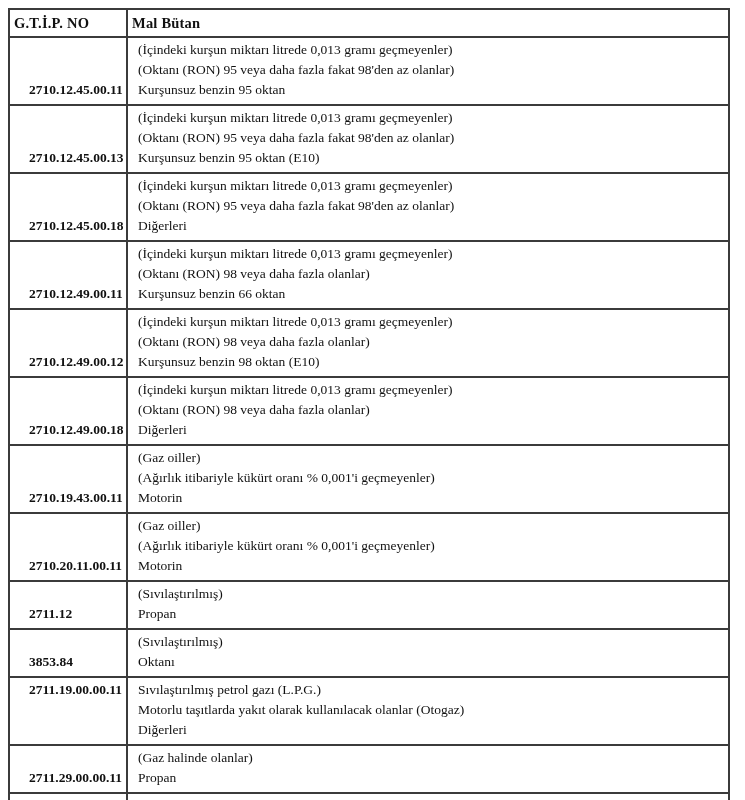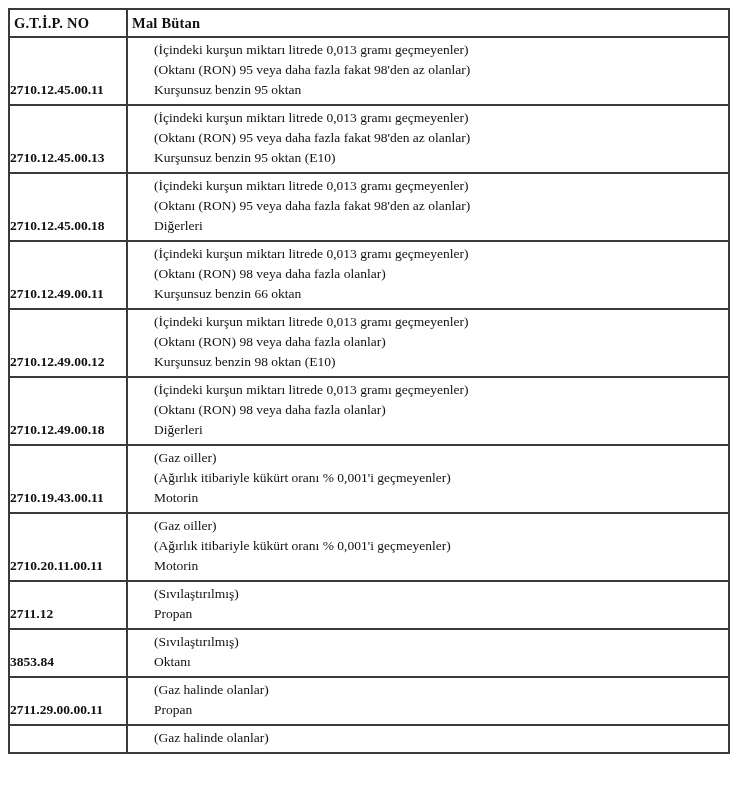--- a/index.html
+++ b/index.html
@@ -38,40 +38,39 @@
     height: 26px;
     font-size: 14.5px;
     font-weight: bold;
     text-align: left;
     vertical-align: middle;
     letter-spacing: 0.2px;
     padding: 0 4px;
   }
   td.code-cell {
     vertical-align: bottom;
-    padding: 2px 4px 4px 0;
+    padding: 2px 4px 4px 19px;
     font-weight: bold;
     font-size: 13.5px;
     line-height: 20px;
     white-space: nowrap;
   }
   td.code-cell.align-top {
     vertical-align: top;
     padding-top: 2px;
   }
   td.desc-cell {
     vertical-align: top;
     padding: 2px 8px 4px 10px;
     font-size: 13.5px;
   }
   .line {
     line-height: 20px;
     white-space: nowrap;
     overflow: hidden;
-    margin-left: 16px;
   }
   .line.bold { font-weight: normal; }
 </style>
 </head>
 <body>
 
 <div class="sheet">
   <table class="gtip">
     <colgroup>
       <col class="c-code">
@@ -185,20 +184,30 @@
   <tr>
     <td class="code-cell">
       <span>3853.84</span>
     </td>
     <td class="desc-cell">
             <div class="line">(Sıvılaştırılmış)</div>
             <div class="line bold">Oktanı</div>
           </td>
   </tr>
 
+  <tr>
+    <td class="code-cell align-top">
+      <span>2711.19.00.00.11</span>
+    </td>
+    <td class="desc-cell">
+            <div class="line bold">Sıvılaştırılmış petrol gazı (L.P.G.)</div>
+            <div class="line">Motorlu taşıtlarda yakıt olarak kullanılacak olanlar (Otogaz)</div>
+            <div class="line">Diğerleri</div>
+          </td>
+  </tr>
 
   <tr>
     <td class="code-cell">
       <span>2711.29.00.00.11</span>
     </td>
     <td class="desc-cell">
             <div class="line">(Gaz halinde olanlar)</div>
             <div class="line bold">Propan</div>
           </td>
   </tr>

